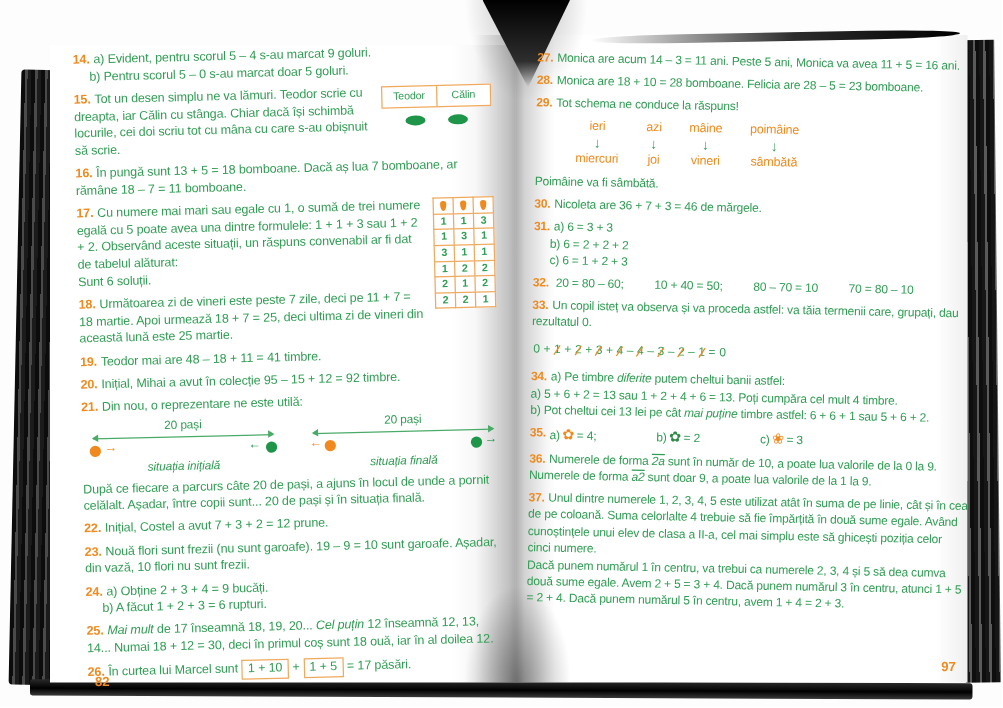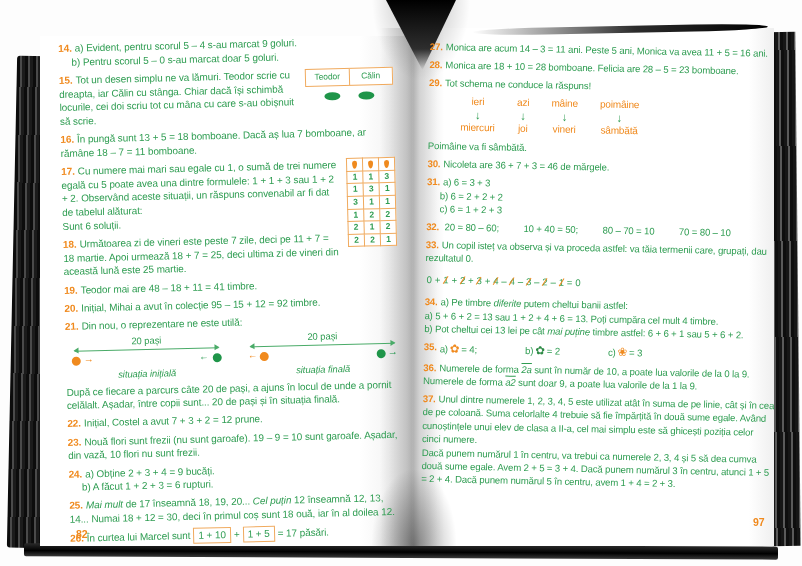--- a/index.html
+++ b/index.html
@@ -36,21 +36,21 @@
   .content-left{position:absolute;left:58px;top:42px;width:334px;
     transform:rotate(-1.4deg);transform-origin:left top;
     font-size:10px;line-height:1.37;color:#2f9d52;letter-spacing:-0.1px;}
   .content-right{position:absolute;left:430px;top:40px;width:352px;
     transform:rotate(1.15deg);transform-origin:left top;
     font-size:9.6px;line-height:1.4;color:#2f9d52;letter-spacing:-0.15px;}
   .sol{margin:0 0 4.5px;}
   .num{color:#f08a1e;font-weight:bold;margin-right:3px;}
   .ind{padding-left:13px;}
   .it{font-style:italic;}
-  .pn{position:absolute;color:#f08a1e;font-weight:bold;font-size:10.5px;}
+  .pn{position:absolute;color:#f08a1e;font-weight:bold;font-size:10.5px;margin-top:12px;}
   .pn-left{left:76px;top:528px;}
   .pn-right{left:753px;top:516px;}
 
   
   .tbox{float:right;width:88px;margin:1px 0 2px 8px;}
   .tbox-cells{display:flex;border:1.2px solid #f0aa5e;background:#fff;}
   .tbox-cell{flex:1;text-align:center;font-size:8.5px;color:#2f9d52;padding:2px 0;}
   .tbox-cell + .tbox-cell{border-left:1.2px solid #f0aa5e;}
   .hands{display:flex;justify-content:space-evenly;padding-top:6px;}
   .hand{width:16px;height:8px;border-radius:50%;background:#1f9549;}

